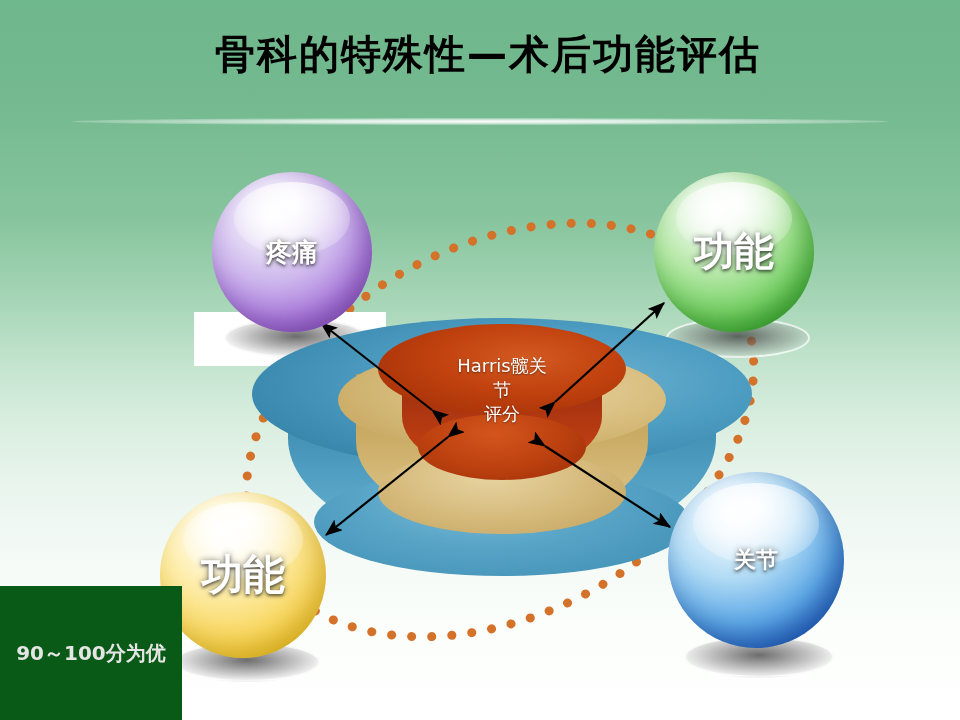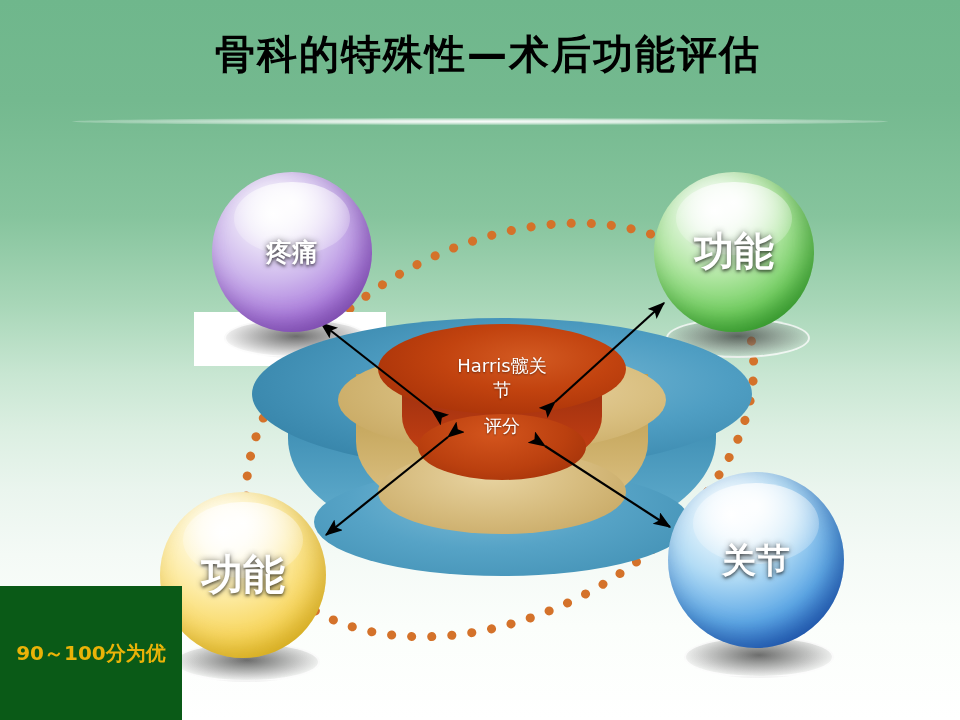--- a/index.html
+++ b/index.html
@@ -87,21 +87,21 @@
     background:radial-gradient(ellipse at 60% 38%,#d35a22 0%,#c2430f 40%,#ab3409 78%,#8f2605 100%);
   }
   #core-label{
     position:absolute;left:110px;top:36px;width:280px;
     text-align:center;color:#ffffff;font-size:18px;line-height:1.32;
     font-family:"DejaVu Sans","Liberation Sans",sans-serif;
     text-shadow:0 1px 2px rgba(0,0,0,.45);
     pointer-events:none;
   }
   #core-label .l2{display:block;}
-  #core-label .l3{display:block;margin-top:12px;}
+  #core-label .l3{display:block;margin-top:0;}
 
   
   .sphere{position:absolute;border-radius:50%;}
   .sphere .gloss{
     position:absolute;left:14%;top:6%;width:72%;height:46%;border-radius:50%;
     background:radial-gradient(ellipse at 50% 28%,rgba(255,255,255,.95) 0%,
       rgba(255,255,255,.55) 45%,rgba(255,255,255,0) 100%);
     pointer-events:none;
   }
   .sphere .label{
@@ -134,38 +134,38 @@
   
   #sphere-func-yellow{left:160px;top:492px;width:166px;height:166px;
     background:radial-gradient(circle at 38% 24%,#ffffff 0%,#fffbe8 14%,#fdeca7 38%,#f8d760 64%,#eec31f 86%,#d3a608 100%);
     box-shadow:inset -8px -10px 22px rgba(150,110,10,.3);}
   #sphere-func-yellow .label{font-size:42px;}
   #shadow-func-yellow{left:174px;top:642px;width:142px;height:36px;}
   
   #sphere-rom{left:668px;top:472px;width:176px;height:176px;
     background:radial-gradient(circle at 36% 24%,#ffffff 0%,#eaf6fd 13%,#b3dcf5 36%,#5fa9e6 62%,#2064c8 86%,#10409c 100%);
     box-shadow:inset -8px -10px 24px rgba(10,40,110,.4);}
-  #sphere-rom .label{font-size:34px;}
+  #sphere-rom .label{font-size:22px;}
   #shadow-rom{left:684px;top:636px;width:146px;height:38px;}
 
   
   #empty-textbox{
     position:absolute;left:194px;top:312px;width:192px;height:54px;
     background:#ffffff;
   }
 
   
   #arrows,#orbit{position:absolute;left:0;top:0;width:960px;height:720px;}
   #orbit{pointer-events:none;}
 
   
   #legend{
     position:absolute;left:0;top:586px;width:182px;height:134px;
     background:#0a5a17;
-    color:#eab308;font-weight:bold;font-size:20px;
+    color:#e5e5e5;font-weight:bold;font-size:20px;
     display:flex;flex-direction:column;align-items:center;justify-content:center;
     font-family:"DejaVu Sans","Liberation Sans",sans-serif;
   }
   #legend div{line-height:1.42;white-space:nowrap;}
 </style>
 </head>
 <body>
 
 <div id="slide">
 

